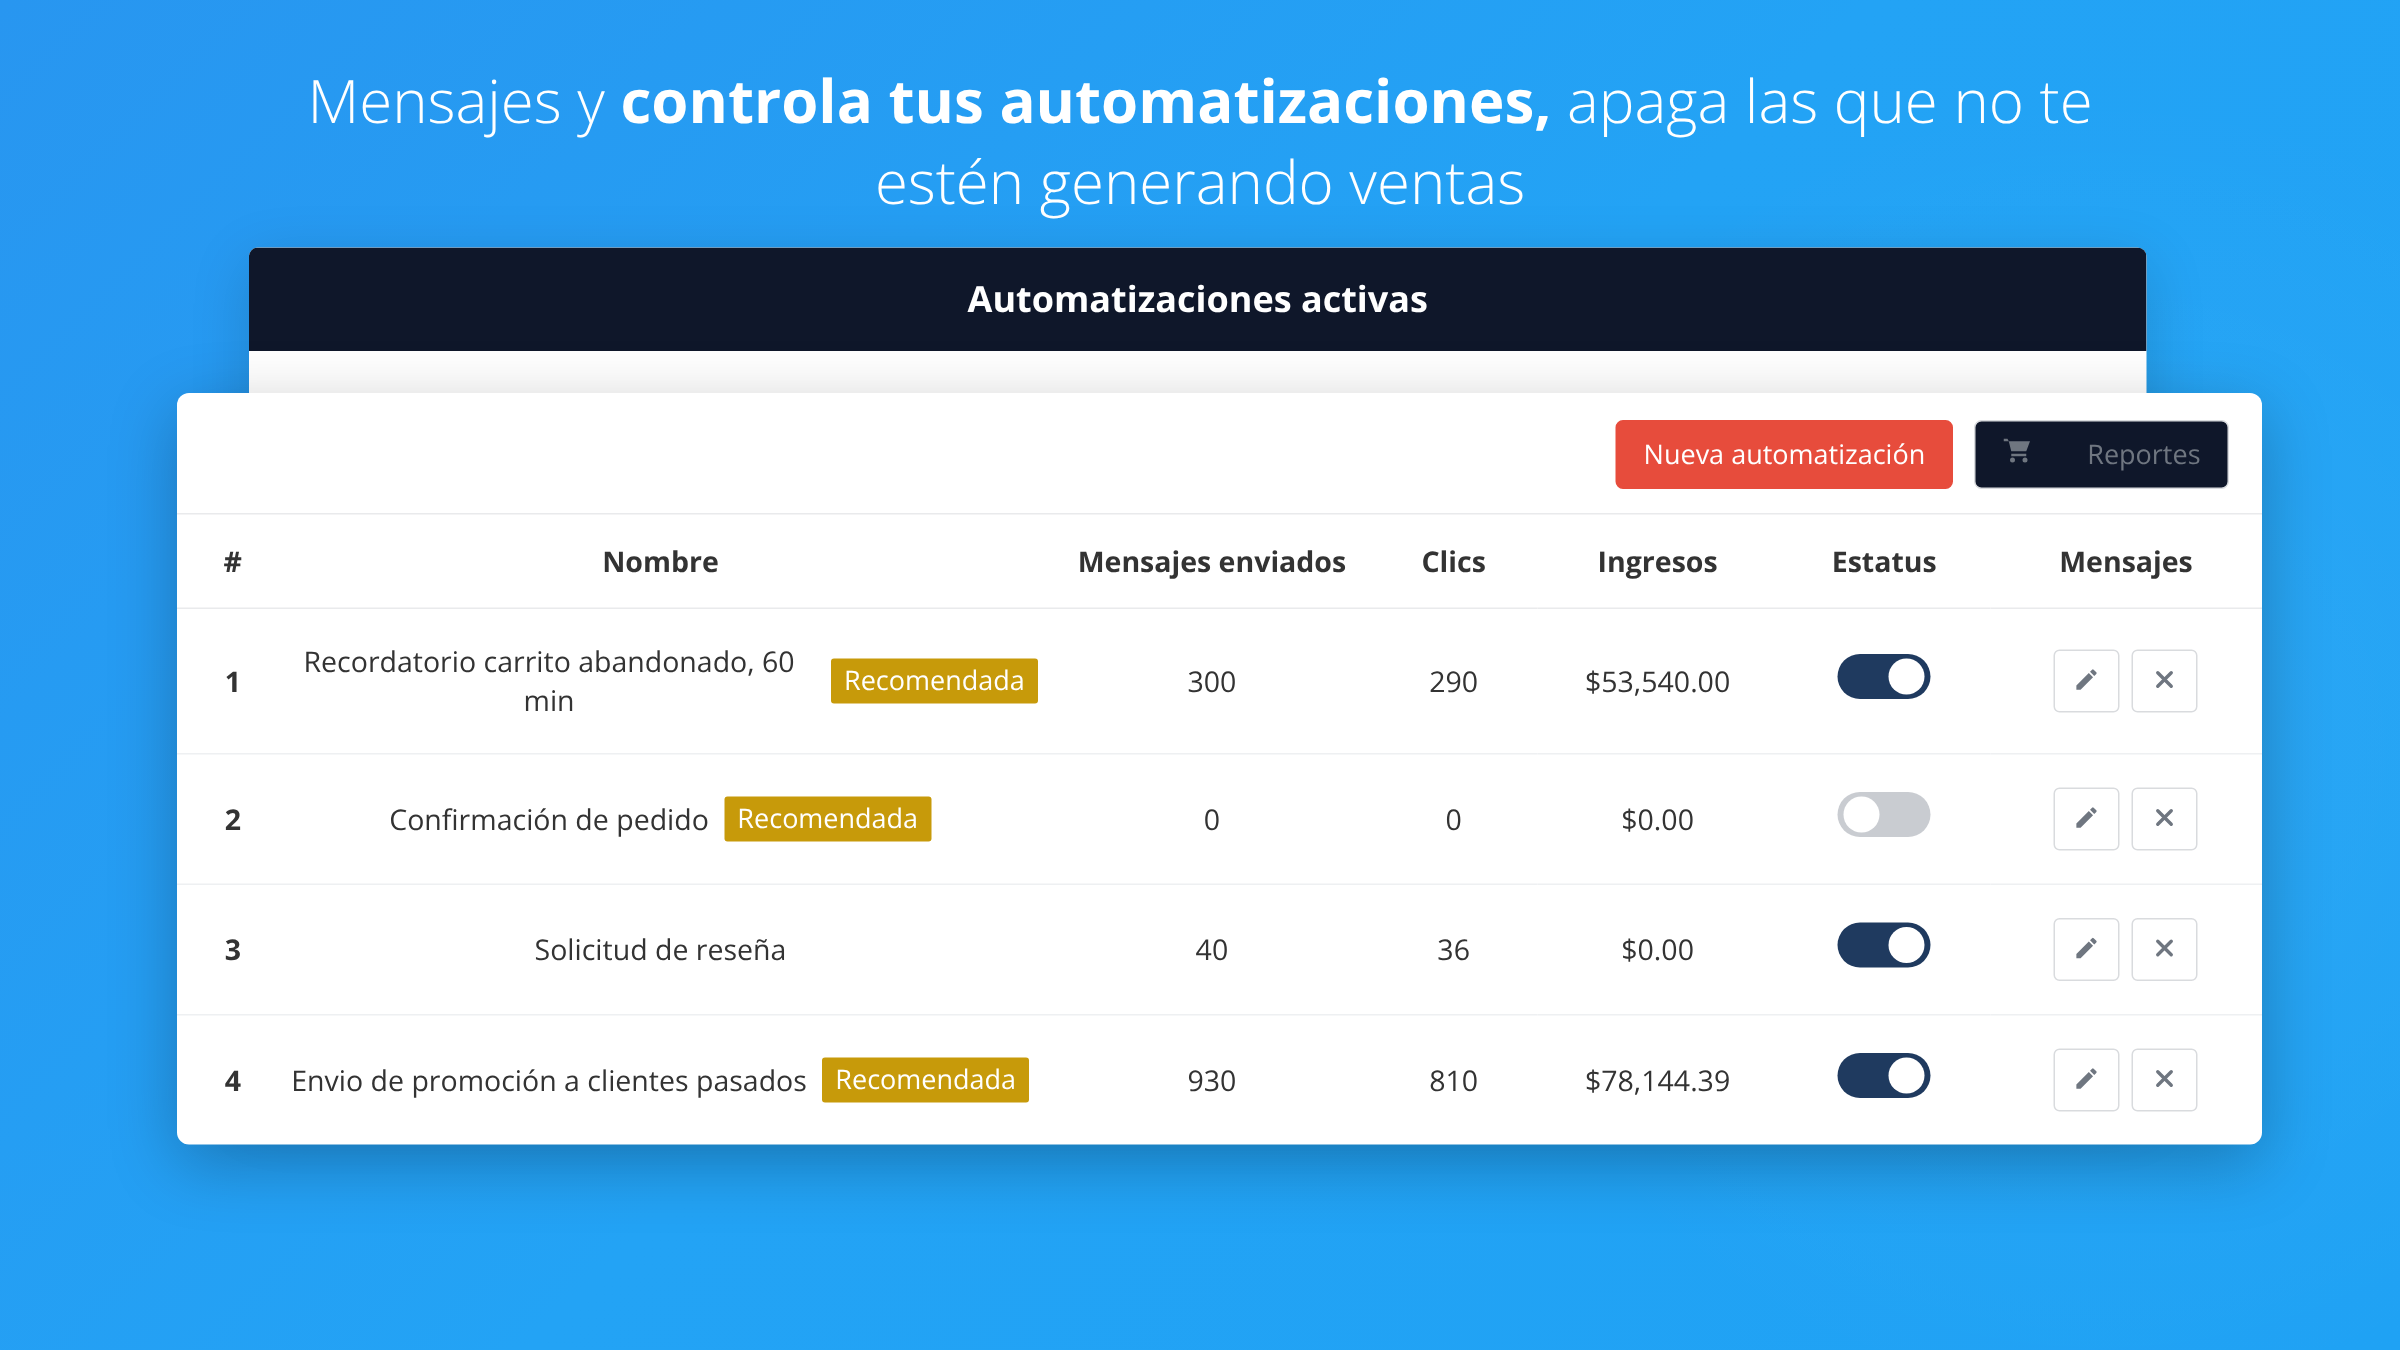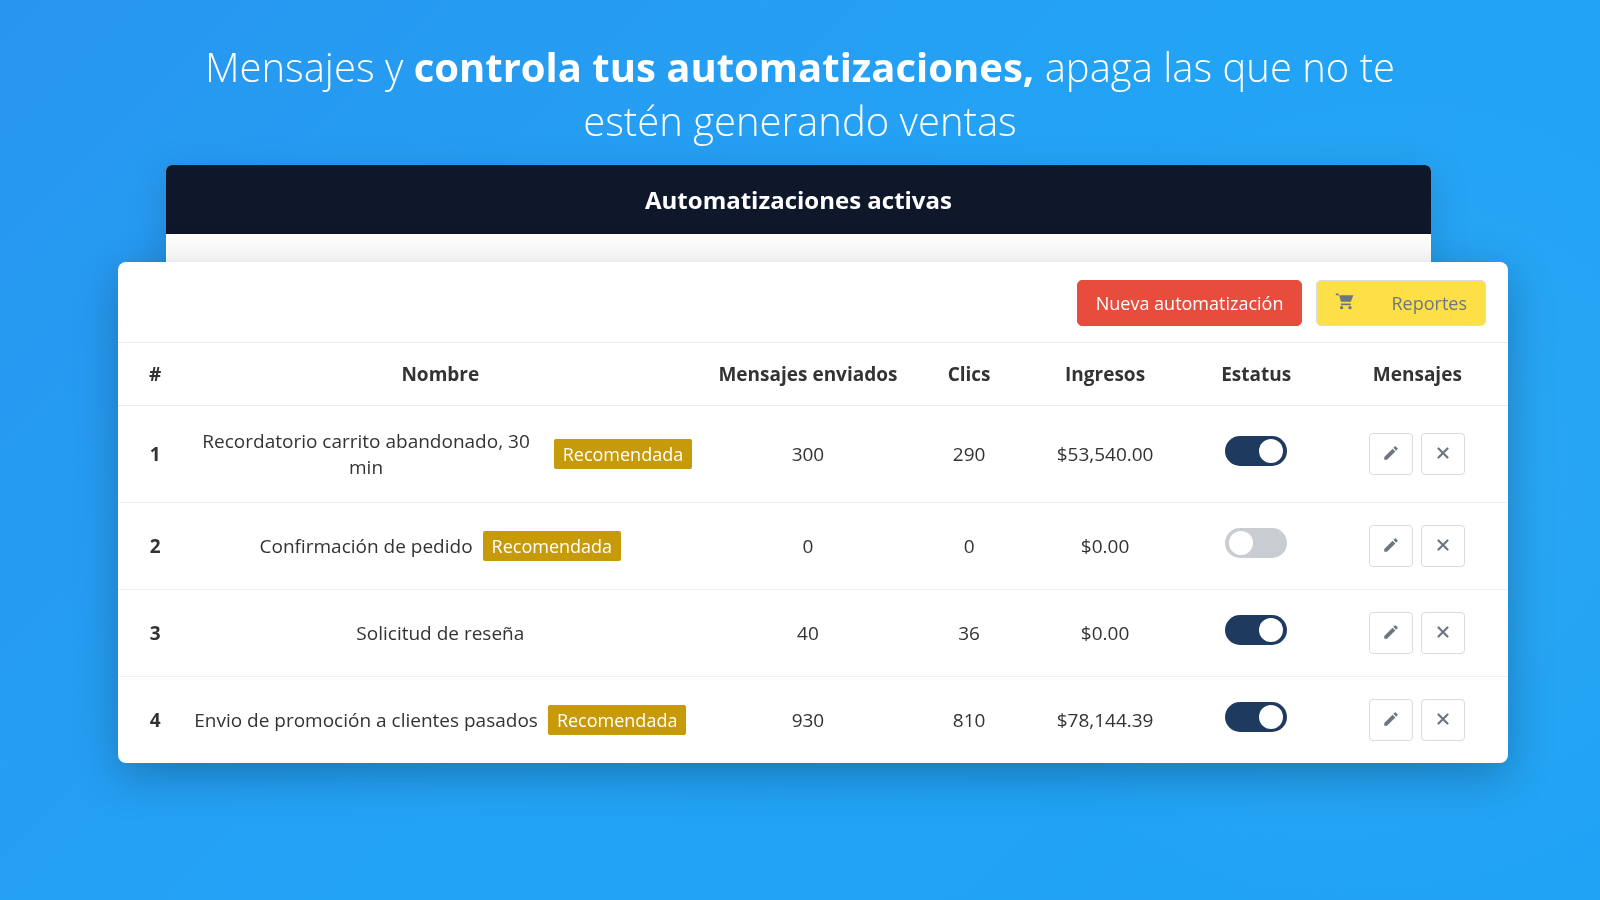--- a/index.html
+++ b/index.html
@@ -76,21 +76,21 @@
     align-items: center;
     gap: 8px;
     border: 1px solid transparent;
   }
   .btn-primary {
     background: #e74c3c;
     color: #ffffff;
     border-color: #e74c3c;
   }
   .btn-default {
-    background: #fde047;
+    background: #0f172a;
     color: #6f7680;
     border: 1px solid #d9dbde;
     gap: 36px;
   }
 
   table.automations {
     width: 100%;
     border-collapse: collapse;
   }
   table.automations th, table.automations td {
@@ -201,21 +201,21 @@
         <th class="col-clicks">Clics</th>
         <th class="col-income">Ingresos</th>
         <th class="col-status">Estatus</th>
         <th class="col-actions">Mensajes</th>
       </tr>
     </thead>
     <tbody id="rows-body">
         <tr>
           <td class="col-idx">1</td>
           <td class="col-name"><span class="name-cell">
-              <span>Recordatorio carrito abandonado, 30 min</span> 
+              <span>Recordatorio carrito abandonado, 60 min</span> 
               <span class="badge">Recomendada</span>
             </span></td>
           <td class="col-msgs">300</td>
           <td class="col-clicks">290</td>
           <td class="col-income">$53,540.00</td>
           <td class="col-status"><span class="toggle on"><span class="knob"></span></span></td>
           <td class="col-actions"><span class="action-group">
               <span class="icon-btn">
                 <span><svg class="icon" viewBox="0 0 24 24">
                     <path d="M3 17.25V21h3.75L17.81 9.94l-3.75-3.75L3 17.25zM20.71 7.04a1 1 0 0 0 0-1.41l-2.34-2.34a1 1 0 0 0-1.41 0l-1.83 1.83 3.75 3.75 1.83-1.83z"></path>

